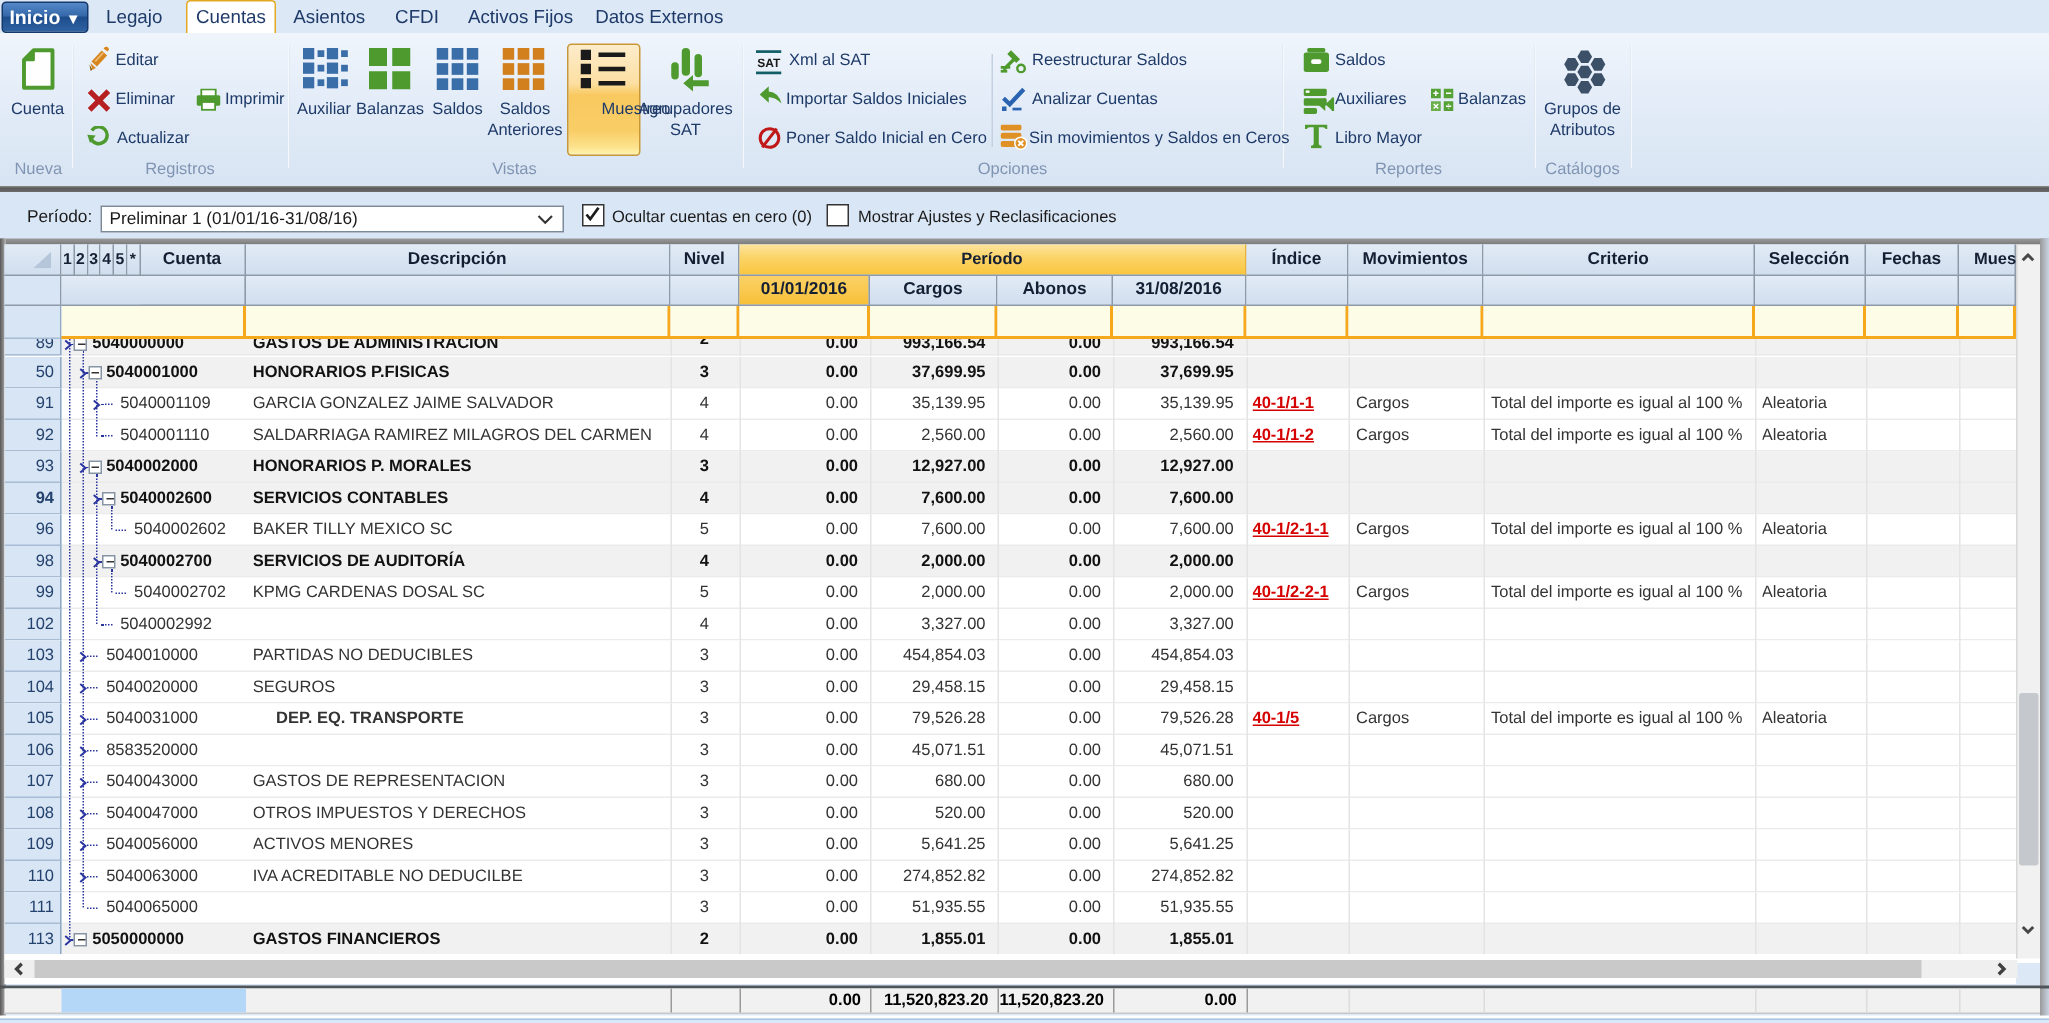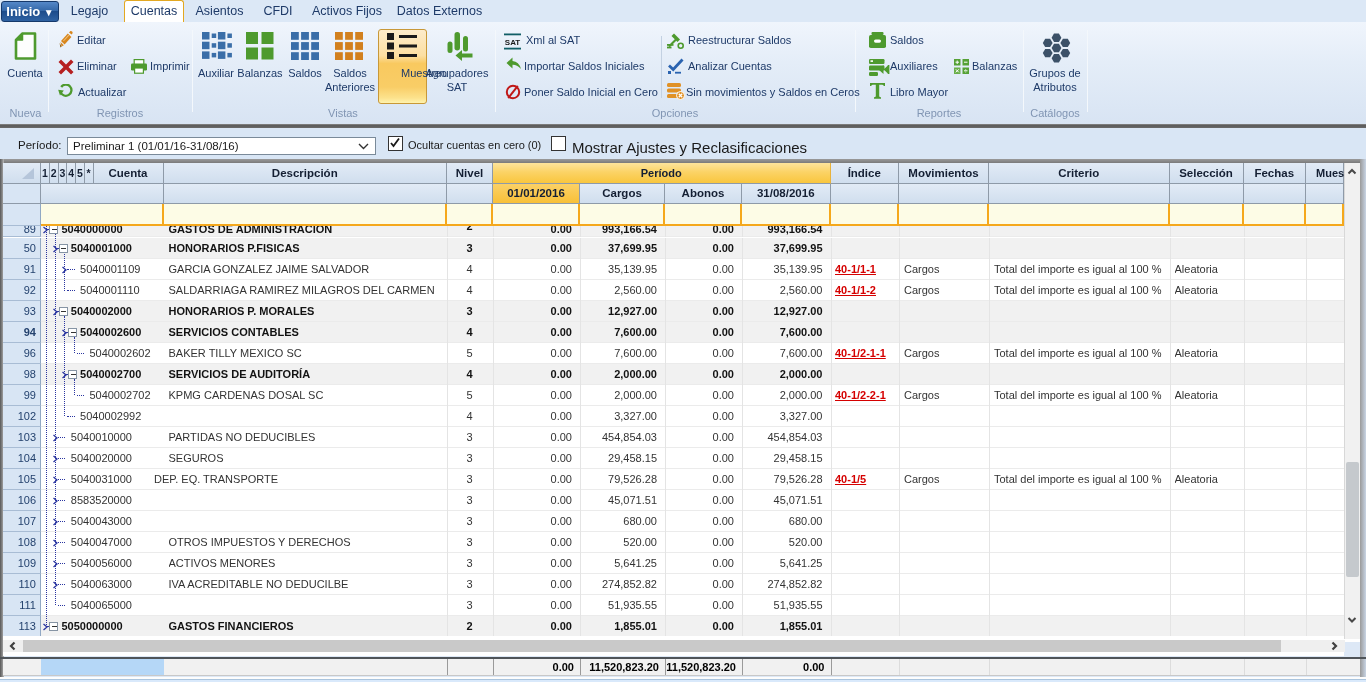--- a/index.html
+++ b/index.html
@@ -276,21 +276,21 @@
 <div class="ab" style="left:67px;top:136.5px;width:309px;height:18px;background:#fff;border:1px solid #7a8a99;font-size:11.5px;color:#1a1a1a;line-height:16px;padding-left:5px;">Preliminar 1 (01/01/16-31/08/16)<svg style="position:absolute;right:6px;top:5px;" width="11" height="7" viewBox="0 0 11 7">
       <path d="M1 1 L5.5 5.5 L10 1" fill="none" stroke="#333" stroke-width="1.4"></path>
     </svg></div>
 <div class="ab" style="left:388px;top:136px;width:15px;height:15px;background:#fff;border:1.5px solid #333;">
     <svg width="12" height="12" viewBox="0 0 12 12" style="margin:0px 0 0 0px;">
       <path d="M2 6 L4.5 9 L10 1.5" fill="none" stroke="#1a1a1a" stroke-width="1.8"></path>
     </svg>
   </div>
 <div class="ab" style="left:408px;top:139px;font-size:11px;color:#1a1a1a;">Ocultar cuentas en cero (0)</div>
 <div class="ab" style="left:551px;top:136px;width:15px;height:15px;background:#fff;border:1.5px solid #333;"></div>
-<div class="ab" style="left:572px;top:139px;font-size:15px;color:#1a1a1a;">Mostrar Ajustes y Reclasificaciones</div>
+<div class="ab" style="left:572px;top:139px;font-size:11px;color:#1a1a1a;">Mostrar Ajustes y Reclasificaciones</div>
 <div class="ab" style="left:0;top:159px;width:1366px;height:4px;background:linear-gradient(#9a9a9a,#7a7a7a);"></div>
 <div class="ab" style="left:0;top:159px;width:4px;height:519px;background:linear-gradient(90deg,#585858,#8a8a8a 55%,#b8b8b8);"></div>
 <div class="ab" style="left:1360px;top:159px;width:6px;height:519px;background:linear-gradient(90deg,#9a9a9a,#c8d4e4);"></div>
 <div class="ab" style="left:3px;top:163px;width:1341px;height:62px;background:#d5e2f2;"></div>
 <div class="hcell" style="left:3px;top:163px;width:38px;height:21px;"></div>
 <div class="ab" style="left:22px;top:168px;width:12px;height:11px;background:#b5c5da;clip-path:polygon(100% 0,100% 100%,0 100%);"></div>
 <div class="hcell" style="left:3px;top:184px;width:38px;height:20px;background:#d8e5f4;"></div>
 <div class="hcell" style="left:41px;top:163px;width:8.75px;height:21px;line-height:20px;font-size:10.5px;">1</div>
 <div class="hcell" style="left:49.75px;top:163px;width:8.75px;height:21px;line-height:20px;font-size:10.5px;">2</div>
 <div class="hcell" style="left:58.5px;top:163px;width:8.75px;height:21px;line-height:20px;font-size:10.5px;">3</div>
@@ -678,21 +678,21 @@
 <div class="ab" style="left:986px;top:0;width:1px;height:21px;background:#e4e4e4;"></div>
 <div class="ab" style="left:1166.5px;top:0;width:1px;height:21px;background:#e4e4e4;"></div>
 <div class="ab" style="left:1240.5px;top:0;width:1px;height:21px;background:#e4e4e4;"></div>
 <div class="ab" style="left:1303px;top:0;width:1px;height:21px;background:#e4e4e4;"></div>
 <div class="ab" style="left:1341px;top:0;width:1px;height:21px;background:#e4e4e4;"></div>
 <svg class="ab" style="left:48.5px;top:6.5px;z-index:6;" width="7" height="8" viewBox="0 0 7 8">
         <path d="M1.5 1 L5 4 L1.5 7" fill="none" stroke="#2a35a0" stroke-width="1.3"></path>
       </svg>
 <div class="doth" style="left:54.5px;width:7.5px;"></div>
 <div class="cell" style="left:67.8px;width:92.7px;">5040031000</div>
-<div class="cell" style="left:151px;width:278px;">DEP. EQ. TRANSPORTE</div>
+<div class="cell" style="left:181px;width:278px;font-weight:bold;">DEP. EQ. TRANSPORTE</div>
 <div class="cell num" style="left:444px;top:0;width:25px;text-align:center;left:454px;">3</div>
 <div class="cell num" style="left:490px;width:79px;">0.00</div>
 <div class="cell num" style="left:577px;width:77px;">79,526.28</div>
 <div class="cell num" style="left:662px;width:69px;">0.00</div>
 <div class="cell num" style="left:739px;width:80.5px;">79,526.28</div>
 <div class="cell" style="left:832px;width:64px;"><span class="link">40-1/5</span></div>
 <div class="cell" style="left:901px;width:85px;">Cargos</div>
 <div class="cell" style="left:991px;width:176px;">Total del importe es igual al 100 %</div>
 <div class="cell" style="left:1171.5px;width:70px;">Aleatoria</div>
 </div>
@@ -733,20 +733,21 @@
 <div class="ab" style="left:986px;top:0;width:1px;height:21px;background:#e4e4e4;"></div>
 <div class="ab" style="left:1166.5px;top:0;width:1px;height:21px;background:#e4e4e4;"></div>
 <div class="ab" style="left:1240.5px;top:0;width:1px;height:21px;background:#e4e4e4;"></div>
 <div class="ab" style="left:1303px;top:0;width:1px;height:21px;background:#e4e4e4;"></div>
 <div class="ab" style="left:1341px;top:0;width:1px;height:21px;background:#e4e4e4;"></div>
 <svg class="ab" style="left:48.5px;top:6.5px;z-index:6;" width="7" height="8" viewBox="0 0 7 8">
         <path d="M1.5 1 L5 4 L1.5 7" fill="none" stroke="#2a35a0" stroke-width="1.3"></path>
       </svg>
 <div class="doth" style="left:54.5px;width:7.5px;"></div>
 <div class="cell" style="left:67.8px;width:92.7px;">5040043000</div>
+<div class="cell" style="left:165.5px;width:278px;">GASTOS DE REPRESENTACION</div>
 <div class="cell num" style="left:444px;top:0;width:25px;text-align:center;left:454px;">3</div>
 <div class="cell num" style="left:490px;width:79px;">0.00</div>
 <div class="cell num" style="left:577px;width:77px;">680.00</div>
 <div class="cell num" style="left:662px;width:69px;">0.00</div>
 <div class="cell num" style="left:739px;width:80.5px;">680.00</div>
 </div>
 <div class="row" style="top:306px;background:#ffffff;border-bottom:1px solid #ebebeb;">
 <div class="rh" style="left:0;top:0;width:38px;height:21px;padding-right:4px;">108</div>
 <div class="ab" style="left:444px;top:0;width:1px;height:21px;background:#e4e4e4;"></div>
 <div class="ab" style="left:490px;top:0;width:1px;height:21px;background:#e4e4e4;"></div>

